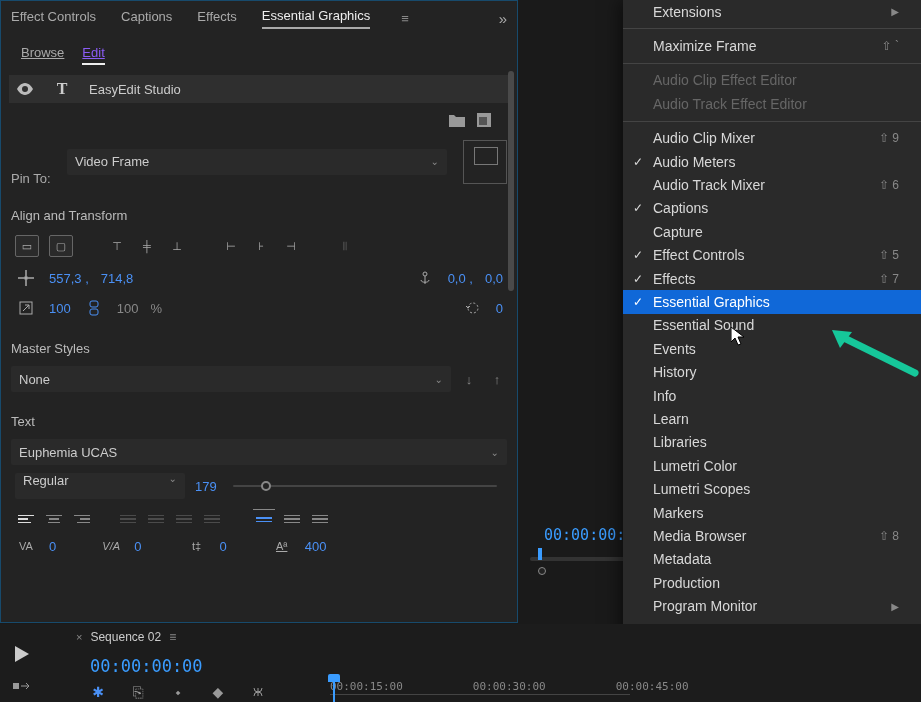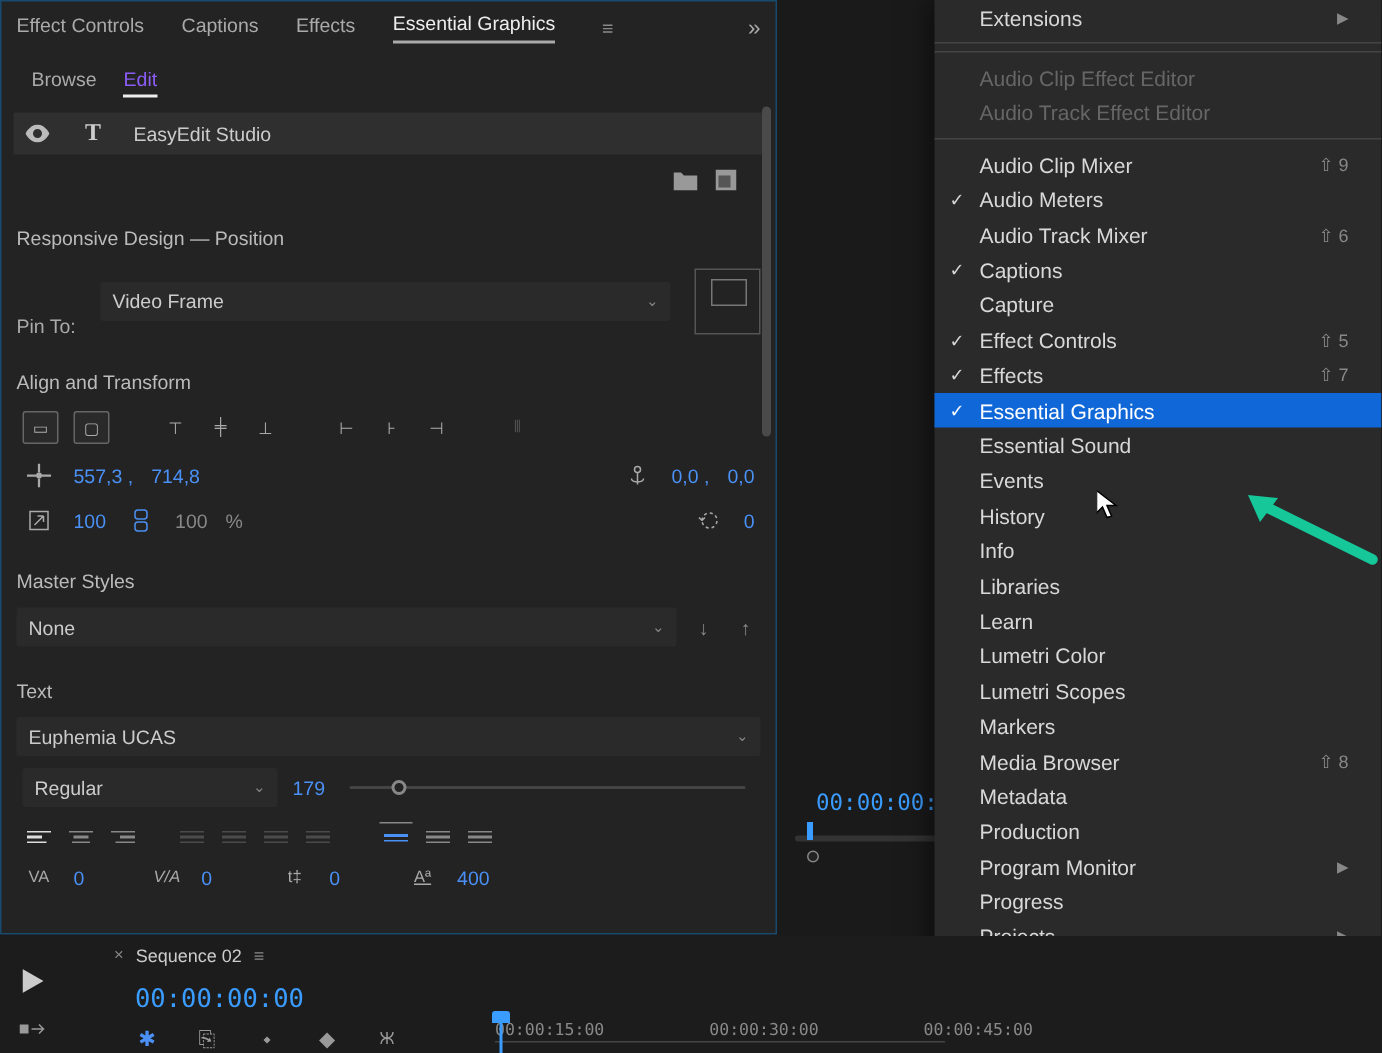--- a/index.html
+++ b/index.html
@@ -27,21 +27,21 @@
     height: 34px; padding: 0 10px; gap: 25px;
     color: #aaa;
     font-size: 13px;
   }
   .eg-tabs .tab { cursor: pointer; padding-bottom: 4px; }
   .eg-tabs .active { color: #eee; border-bottom: 2px solid #aaa; }
   .eg-tabs .chev { margin-left: auto; font-size: 15px; color:#aaa;}
   .subtabs {
     display:flex; gap:18px; padding: 10px 20px 6px 20px; font-size:13px;
   }
-  .subtabs .sub { color:#aaa; cursor:pointer; padding-bottom:3px;}
+  .subtabs .sub { color:#aaa; cursor:pointer; padding-bottom:3px;text-decoration:underline;}
   .subtabs .sub.active { color:#8b5cf6; border-bottom:2px solid #eee; }
   .scroll-area { height: calc(100% - 70px); overflow:hidden; position:relative; }
   .layer-row {
     display:flex; align-items:center; height:28px;
     background:#2f2f2f; margin: 4px 8px; padding:0 8px; gap:18px;
     font-size:13px;
   }
   .eye-icon, .t-icon { width:18px; text-align:center; }
   .t-icon { font-family:serif; font-weight:bold; font-size:16px; }
   .tool-icons { display:flex; justify-content:flex-end; gap:12px; padding:6px 26px; color:#999; font-size:14px;}
@@ -73,21 +73,21 @@
   .slider-track { flex:1; height:2px; background:#444; border-radius:1px; position:relative; margin:0 6px; }
   .slider-thumb { position:absolute; top:-4px; right:0; width:10px; height:10px; border:2px solid #888; border-radius:50%; background:#232323; }
   .prop-row { display:flex; align-items:center; padding:6px 14px; gap:12px; font-size:13px; }
   .sm-ic { width:22px; height:18px; display:flex; align-items:center; justify-content:center; color:#aaa; font-size:13px; }
   .checker { 
     background-image: linear-gradient(45deg,#555 25%,transparent 25%),linear-gradient(-45deg,#555 25%,transparent 25%),linear-gradient(45deg,transparent 75%,#555 75%),linear-gradient(-45deg,transparent 75%,#555 75%);
     background-size:8px 8px; background-color:#888;
   }
   .arrowbtn { width:20px; color:#888; text-align:center; }
   .font-row { padding:4px 14px; display:flex; gap:10px; align-items:center;}
-  .small-drop { width:170px; height:26px; background:#2a2a2a; display:flex; align-items:center; padding:0 8px; justify-content:space-between; font-size:13px; border-radius:2px;}
+  .small-drop { width:170px; height:26px; background:#2a2a2a; display:flex; align-items:flex-start; padding:0 8px; justify-content:space-between; font-size:13px; border-radius:2px;}
   .align-icons { display:flex; gap:6px; padding:6px 14px; align-items:center;}
   .alg { width:22px; height:20px; display:flex; flex-direction:column; justify-content:center; gap:2px; padding:3px;}
   .alg span { height:1.5px; background:#888; }
   .alg.on span { background:#ddd; }
   .scrollbar-v { position:absolute; right:2px; top:70px; width:8px; height:500px; }
   .scrollbar-v::before { content:""; position:absolute; right:1px; top:0; width:6px; height:220px; background:#4a4a4a; border-radius:3px; }
 
   
   .source-panel { left:520px; top:0; width:100px; height:34px; background:#1e1e1e; color:#888; font-size:13px; padding:8px 4px; }
 
@@ -169,21 +169,20 @@
           </svg>
       </span>
       <span>
         <svg width="14" height="14" viewBox="0 0 14 14">
             <rect x="0" y="0" width="14" height="14" fill="#999"></rect>
             <rect x="2" y="4" width="8" height="8" fill="#555"></rect>
           </svg>
       </span>
     </div>
 
-    <div class="section-title">Responsive Design — Position</div>
     <div class="row">
       <span class="label-sm">Pin To:</span>
       <div class="dropdown">
         <span>Video Frame</span>
           <span class="caret">⌄</span>
       </div>
       <div class="pin-square"></div>
     </div>
 
     <div class="section-title">Align and Transform</div>
@@ -352,20 +351,24 @@
     <div class="playhead"></div>
     <div class="handle"></div>
 </div>
 
 <div class="menu" id="window-menu">
     <div class="menu-item">
       <span>Extensions</span>
       <span class="sub-arrow">▶</span>
     </div>
     <div class="menu-sep"></div>
+    <div class="menu-item">
+      <span>Maximize Frame</span>
+      <span class="shortcut">⇧ `</span>
+    </div>
     <div class="menu-sep"></div>
     <div class="menu-item disabled">
       <span>Audio Clip Effect Editor</span>
     </div>
     <div class="menu-item disabled">
       <span>Audio Track Effect Editor</span>
     </div>
     <div class="menu-sep"></div>
     <div class="menu-item">
       <span>Audio Clip Mixer</span>
@@ -406,24 +409,24 @@
     <div class="menu-item">
       <span>Events</span>
     </div>
     <div class="menu-item">
       <span>History</span>
     </div>
     <div class="menu-item">
       <span>Info</span>
     </div>
     <div class="menu-item">
+      <span>Learn</span>
+    </div>
+    <div class="menu-item">
       <span>Libraries</span>
-    </div>
-    <div class="menu-item">
-      <span>Learn</span>
     </div>
     <div class="menu-item">
       <span>Lumetri Color</span>
     </div>
     <div class="menu-item">
       <span>Lumetri Scopes</span>
     </div>
     <div class="menu-item">
       <span>Markers</span>
     </div>

